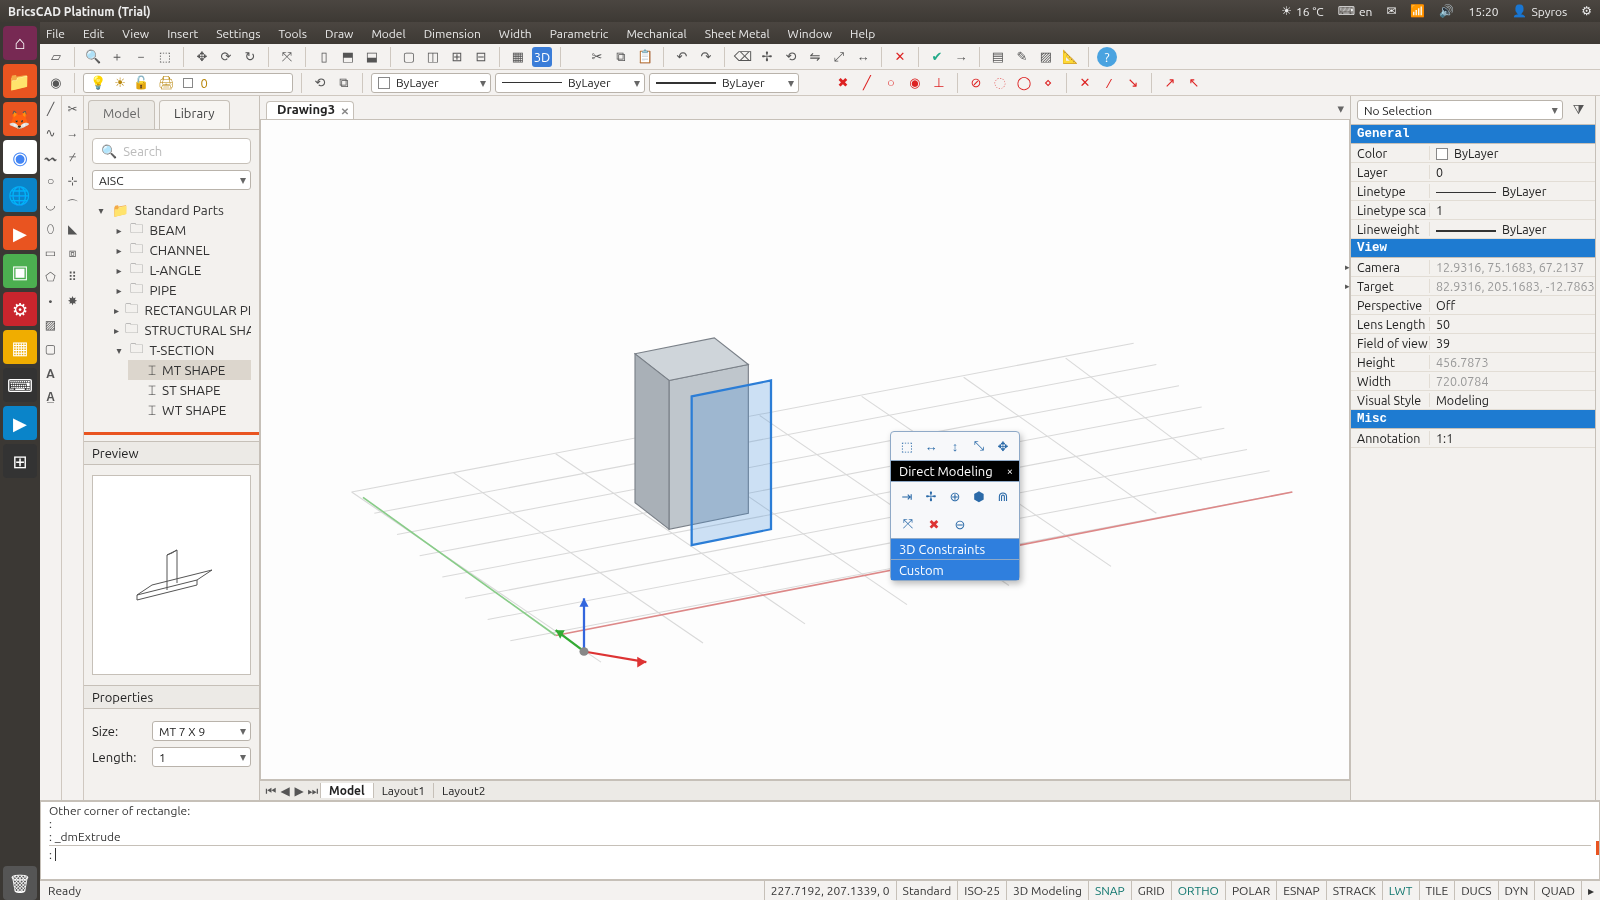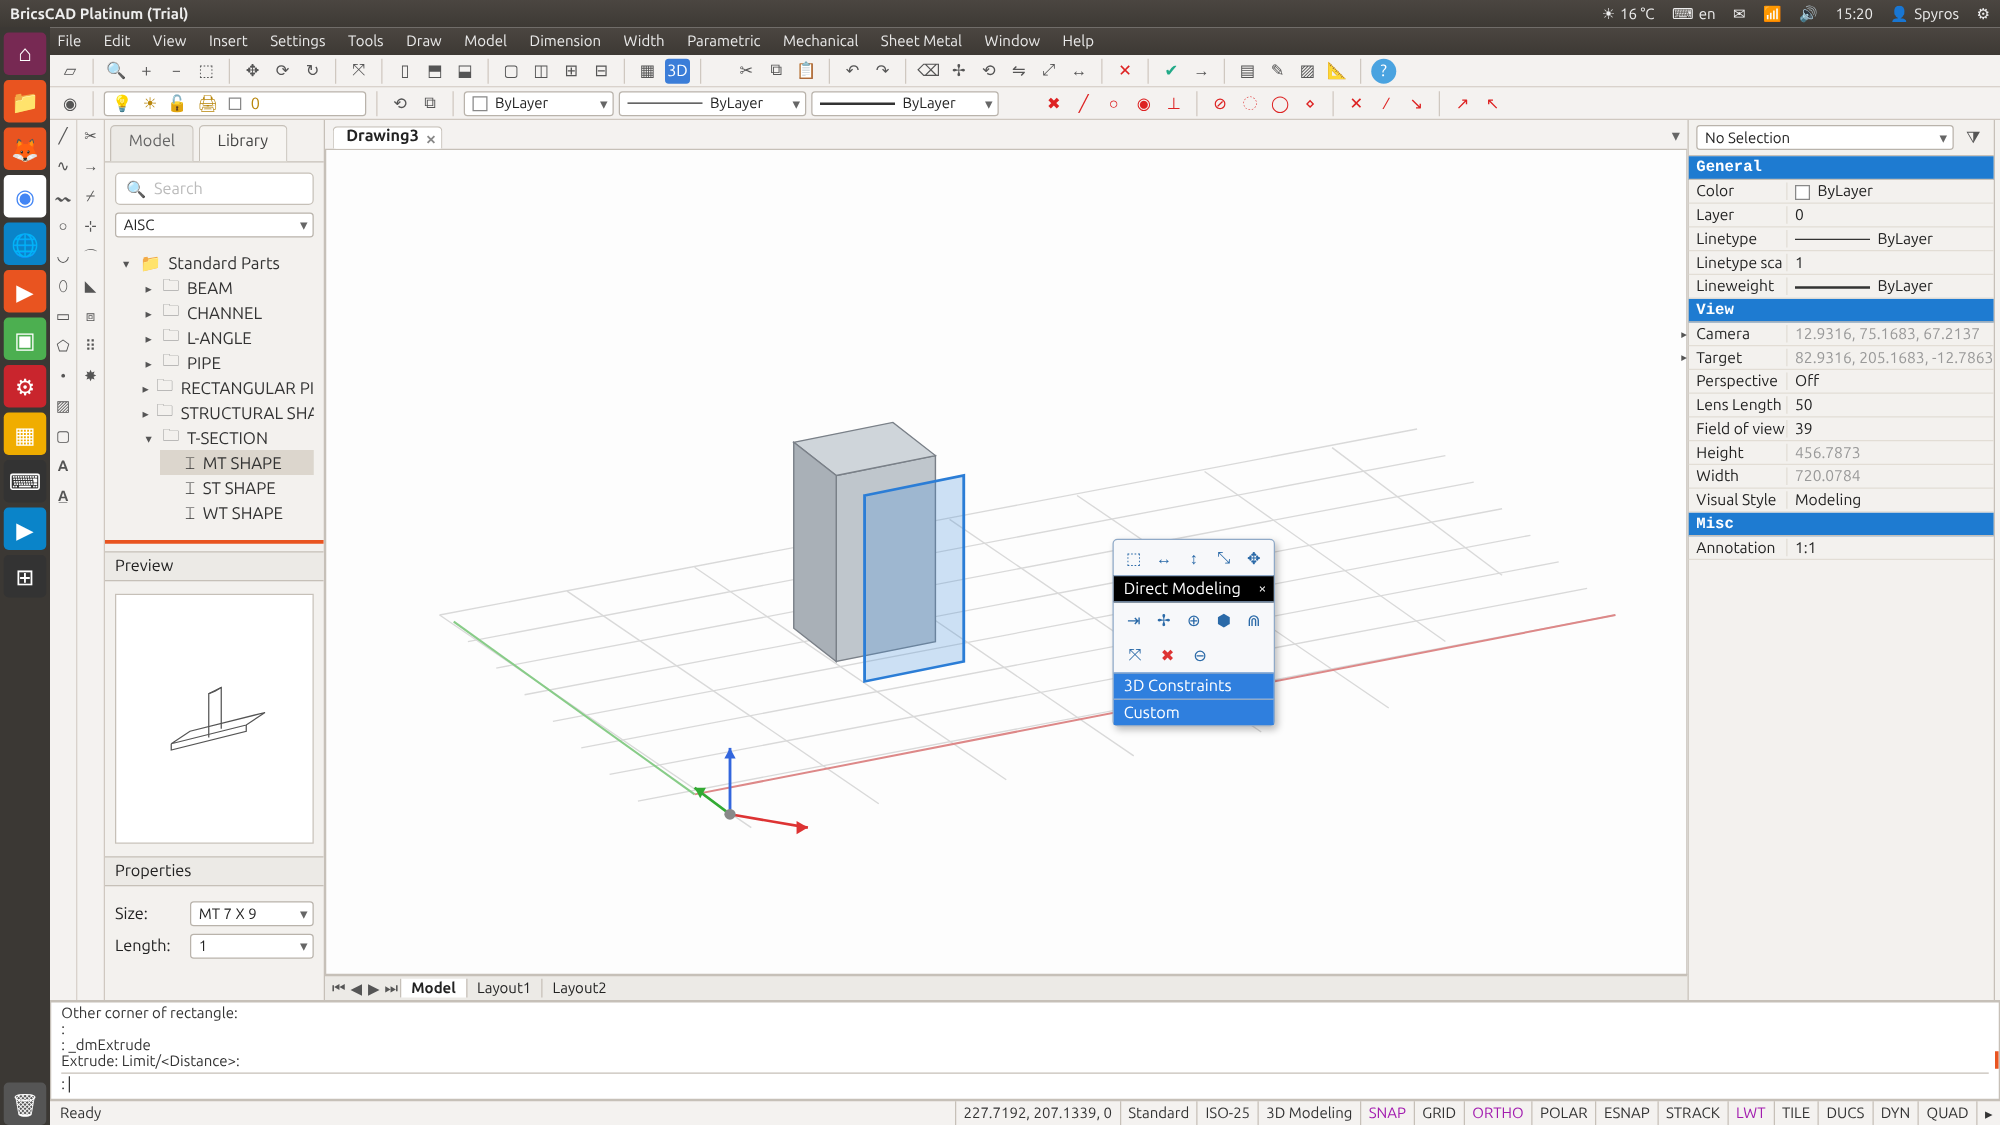--- a/index.html
+++ b/index.html
@@ -78,21 +78,21 @@
 
 .cmdwin { height:80px; background:white; border:1px solid #c6c0b8; border-top:2px solid #c6c0b8; font-family: "DejaVu Sans Mono", monospace; font-size:12px; padding:2px 8px; color:#333; position:relative; overflow:hidden;}
 .cmdwin .red-tick{ position:absolute; right:0; top:50%; width:3px; height:14px; background:#e95420;}
 .cmdline{ border-top:1px solid #c6c0b8; margin-top:2px; padding-top:2px;}
 
 
 .statusbar { height:20px; background:#f4f2f0; border-top:1px solid #c6c0b8; display:flex; align-items:center; font-size:12px; color:#333;}
 .statusbar .left{ padding:0 8px;}
 .statusbar .spacer{ flex:1;}
 .statusbar .cell{ border-left:1px solid #c6c0b8; padding:0 6px; height:100%; display:flex; align-items:center;}
-.statusbar .cell.dim{ color:#a21caf;}
+.statusbar .cell.dim{ color:#0f766e;}
 
 
 .right { width:250px; background:#f3f1ee; border-left:1px solid #c6c0b8; display:flex;}
 .right-inner{ flex:1; display:flex; flex-direction:column;}
 .right-head{ display:flex; align-items:center; padding:4px 6px; gap:6px;}
 .right-head .sel{ flex:1; background:white;}
 .prop-grid{ font-size:12.5px; border-top:1px solid #c6c0b8; }
 .prop-cat{ background:#1e7bd1; color:#ffffff; font-weight:bold; padding:2px 6px; border-bottom:1px solid #c6c0b8;font-family:Liberation Mono, monospace;}
 .prop-row{ display:flex; border-bottom:1px solid #e2ddd5; height:19px; align-items:center; position:relative;}
 .prop-row .pk{ width:78px; padding-left:6px; overflow:hidden; white-space:nowrap;}
@@ -578,21 +578,20 @@
         <div class="tb-btn">▭</div>
         <div class="tb-btn">▭</div>
       </div>
     </div>
   </div>
 
   <div class="cmdwin">
     <div>Other corner of rectangle:</div>
     <div>:</div>
     <div>: _dmExtrude</div>
-    <div>Extrude: Limit/&lt;Distance&gt;:</div>
     <div class="cmdline"><span>: </span><span style="border-left:1px solid #333;">&nbsp;</span></div>
     <div class="red-tick"></div>
   </div>
 
   <div class="statusbar">
     <span class="left">Ready</span>
     <span class="spacer"></span>
     <span class="cell">227.7192, 207.1339, 0</span>
     <span class="cell">Standard</span>
     <span class="cell">ISO-25</span>

